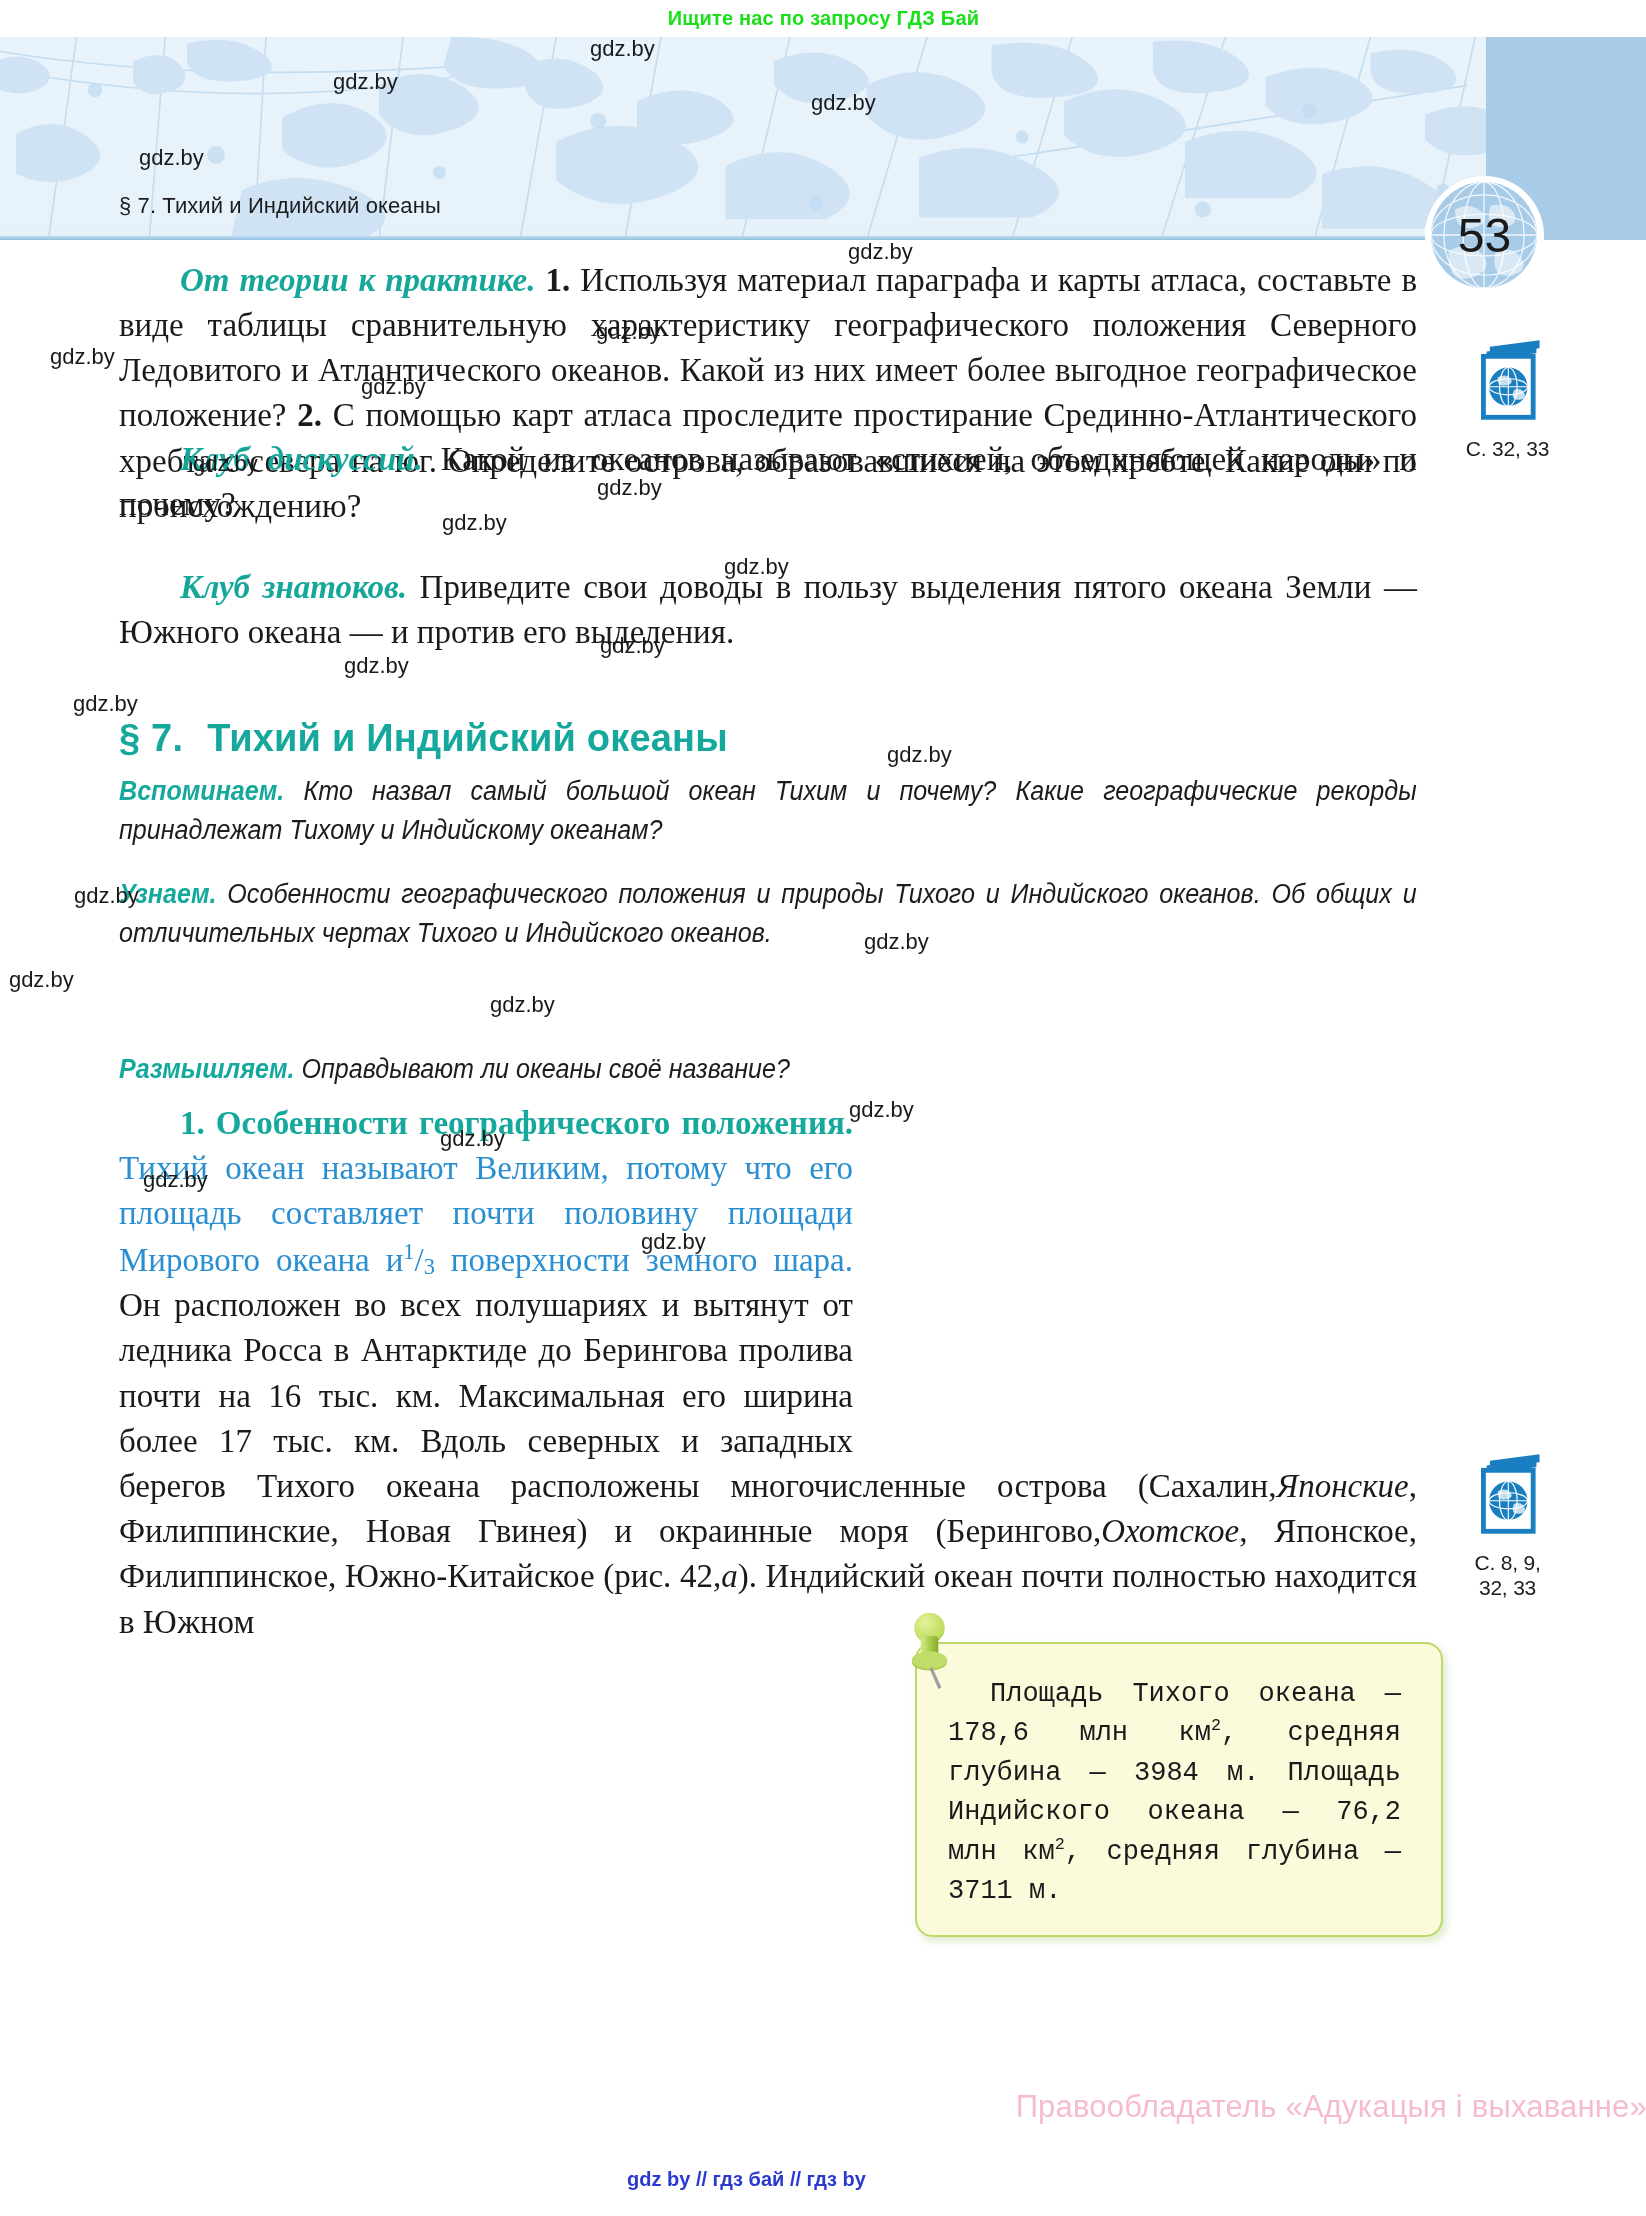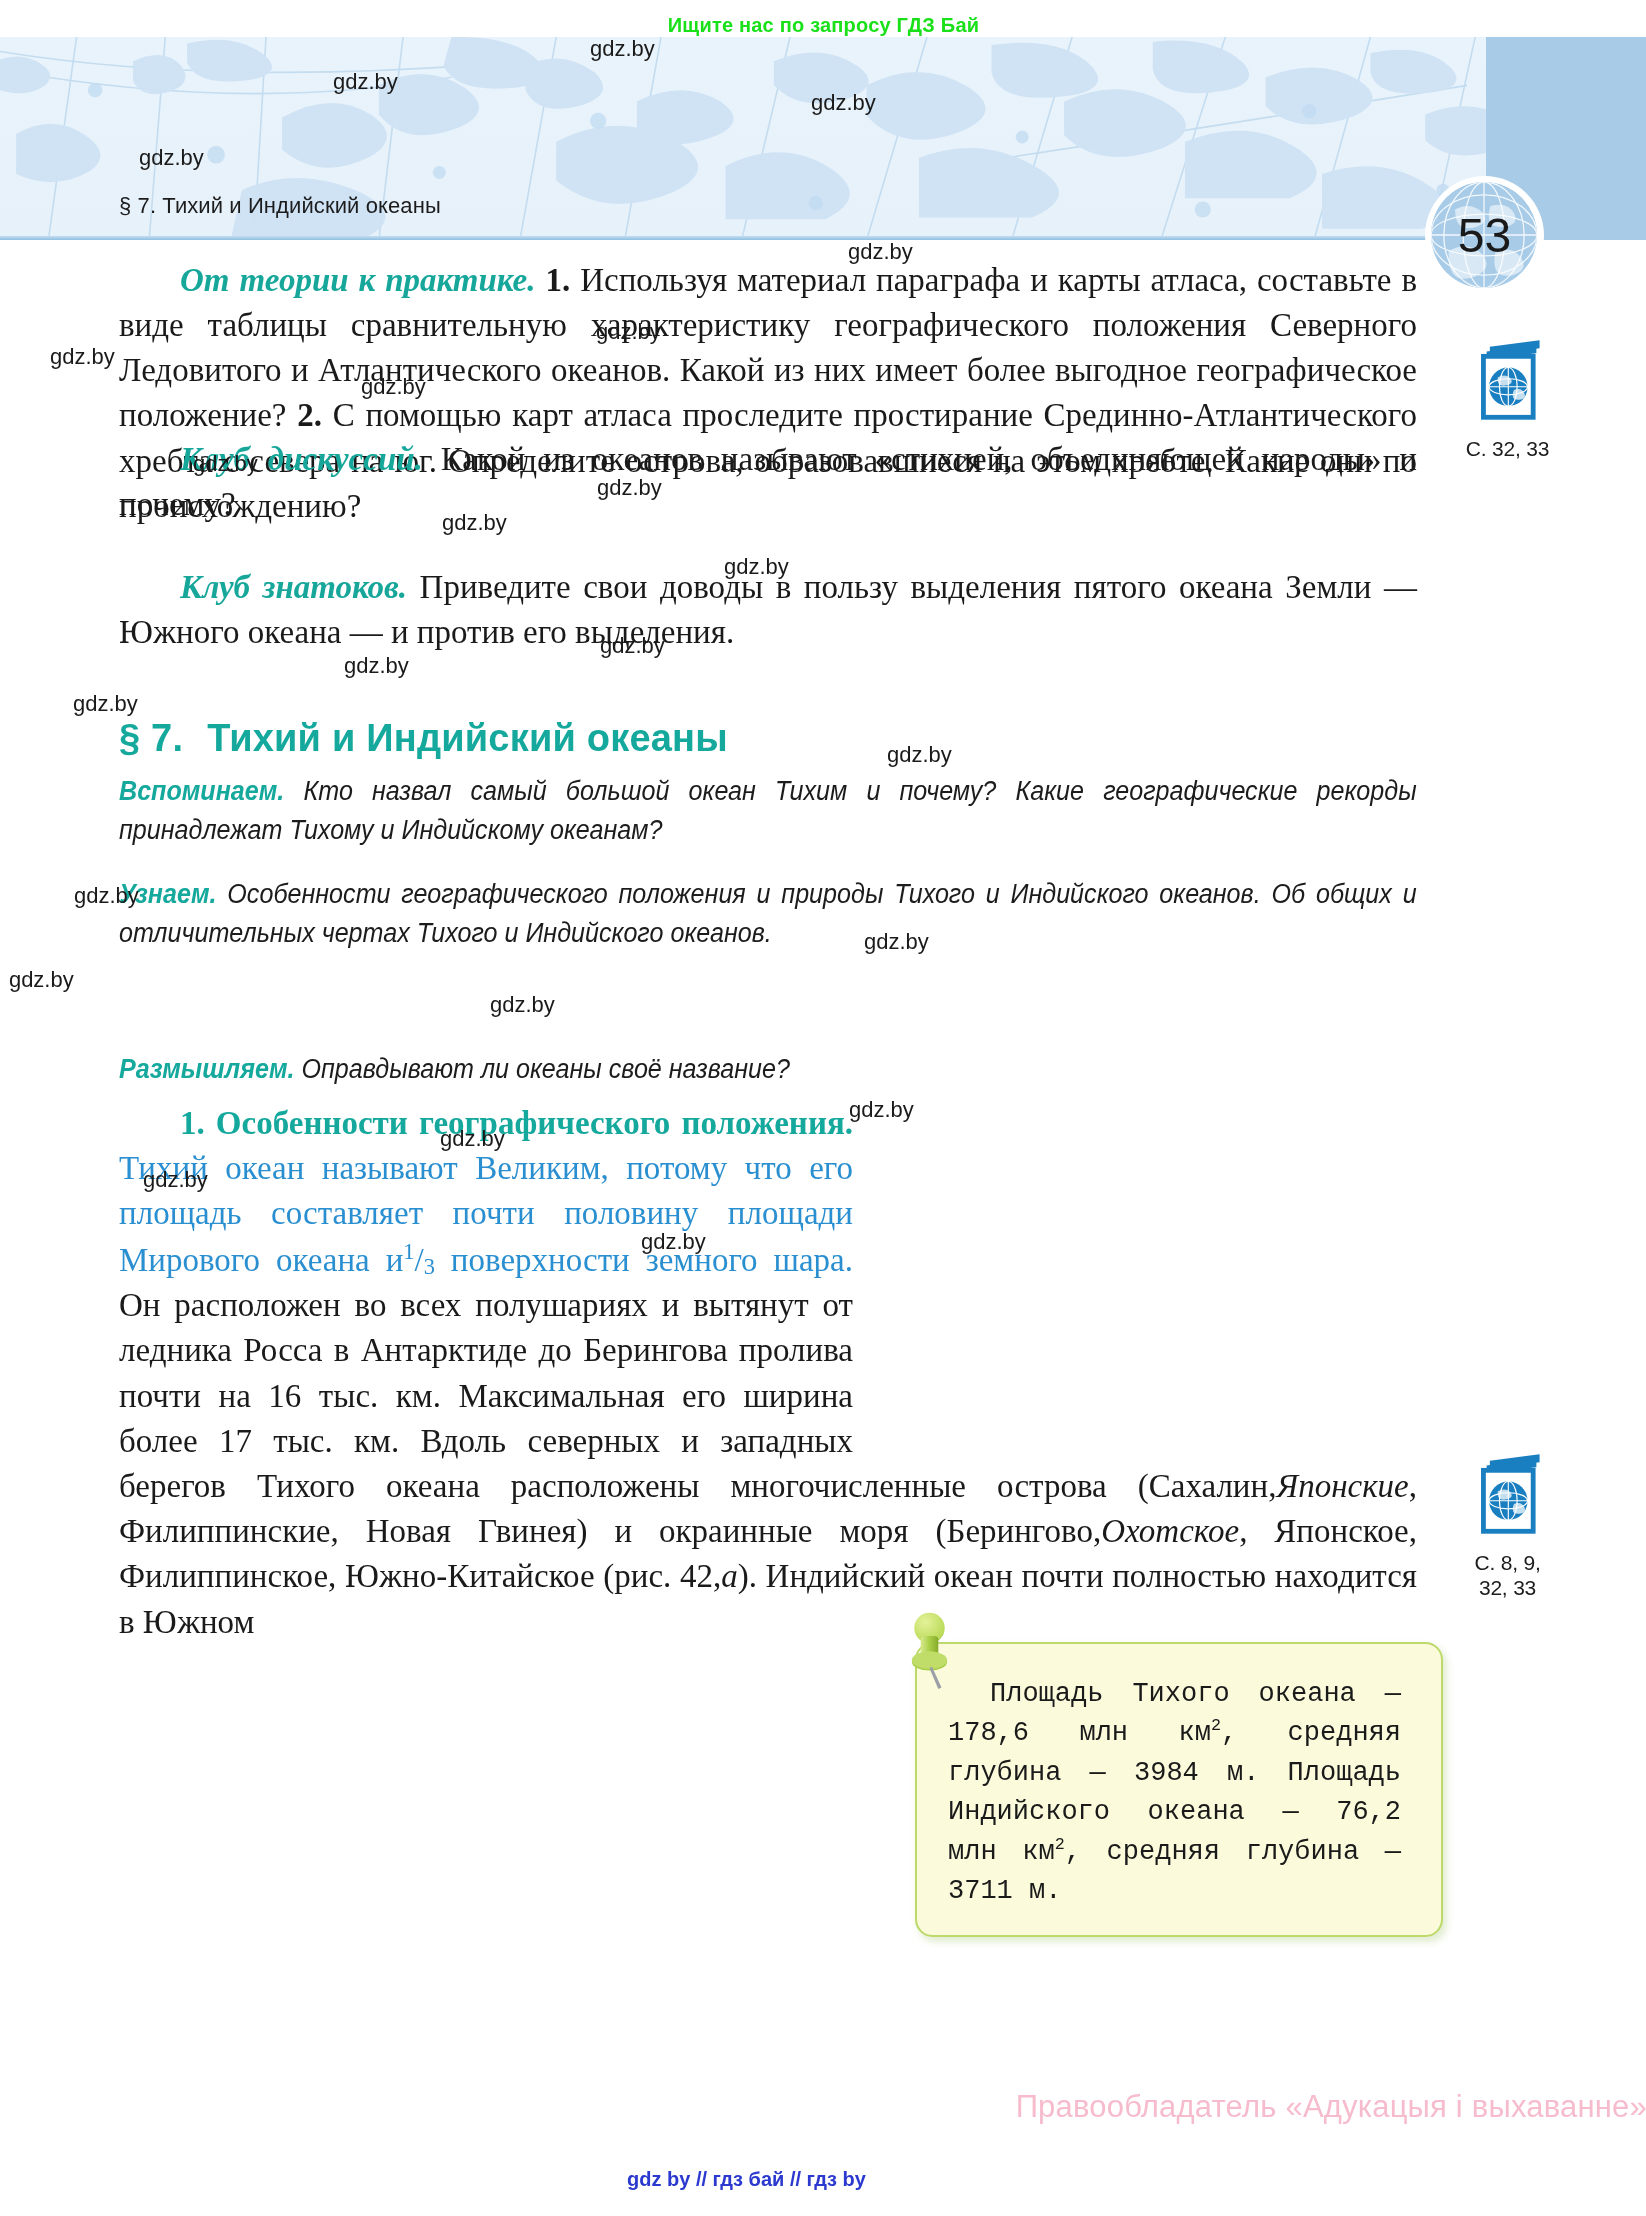--- a/index.html
+++ b/index.html
@@ -7,21 +7,21 @@
     width:1647px;height:2216px;
     background:#ffffff;
     font-family:"Liberation Serif", serif;
     position:relative;
     overflow:hidden;
   }
 
   
   .promo-banner{
     position:absolute; top:0; left:0; width:1647px; height:37px;
-    display:flex; align-items:flex-end; justify-content:center;
+    display:flex; align-items:center; justify-content:center;
     font-family:"Liberation Sans", sans-serif;
     font-size:20px; font-weight:700; color:#19e019;
     letter-spacing:0.2px;
   }
 
   
   .header-band{
     position:absolute; top:37px; left:0; width:1647px; height:203px;
     background:#eaf3fb;
     overflow:hidden;

